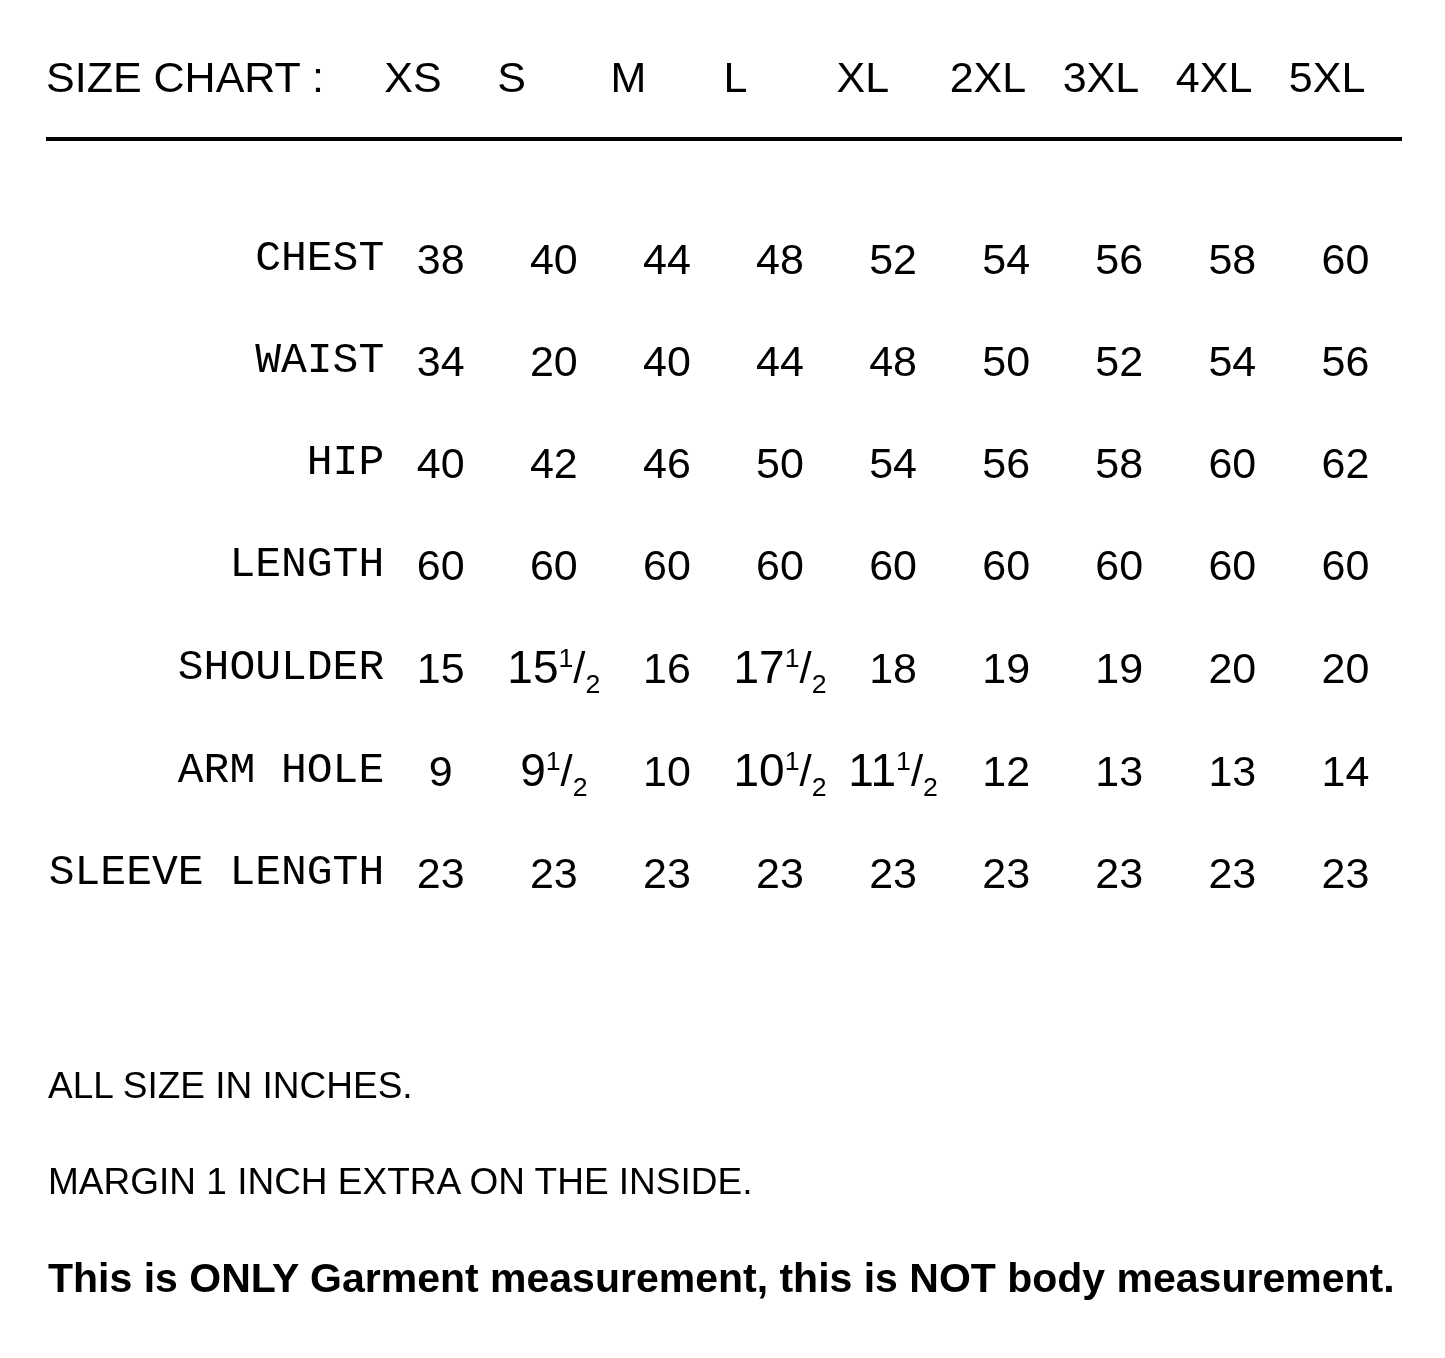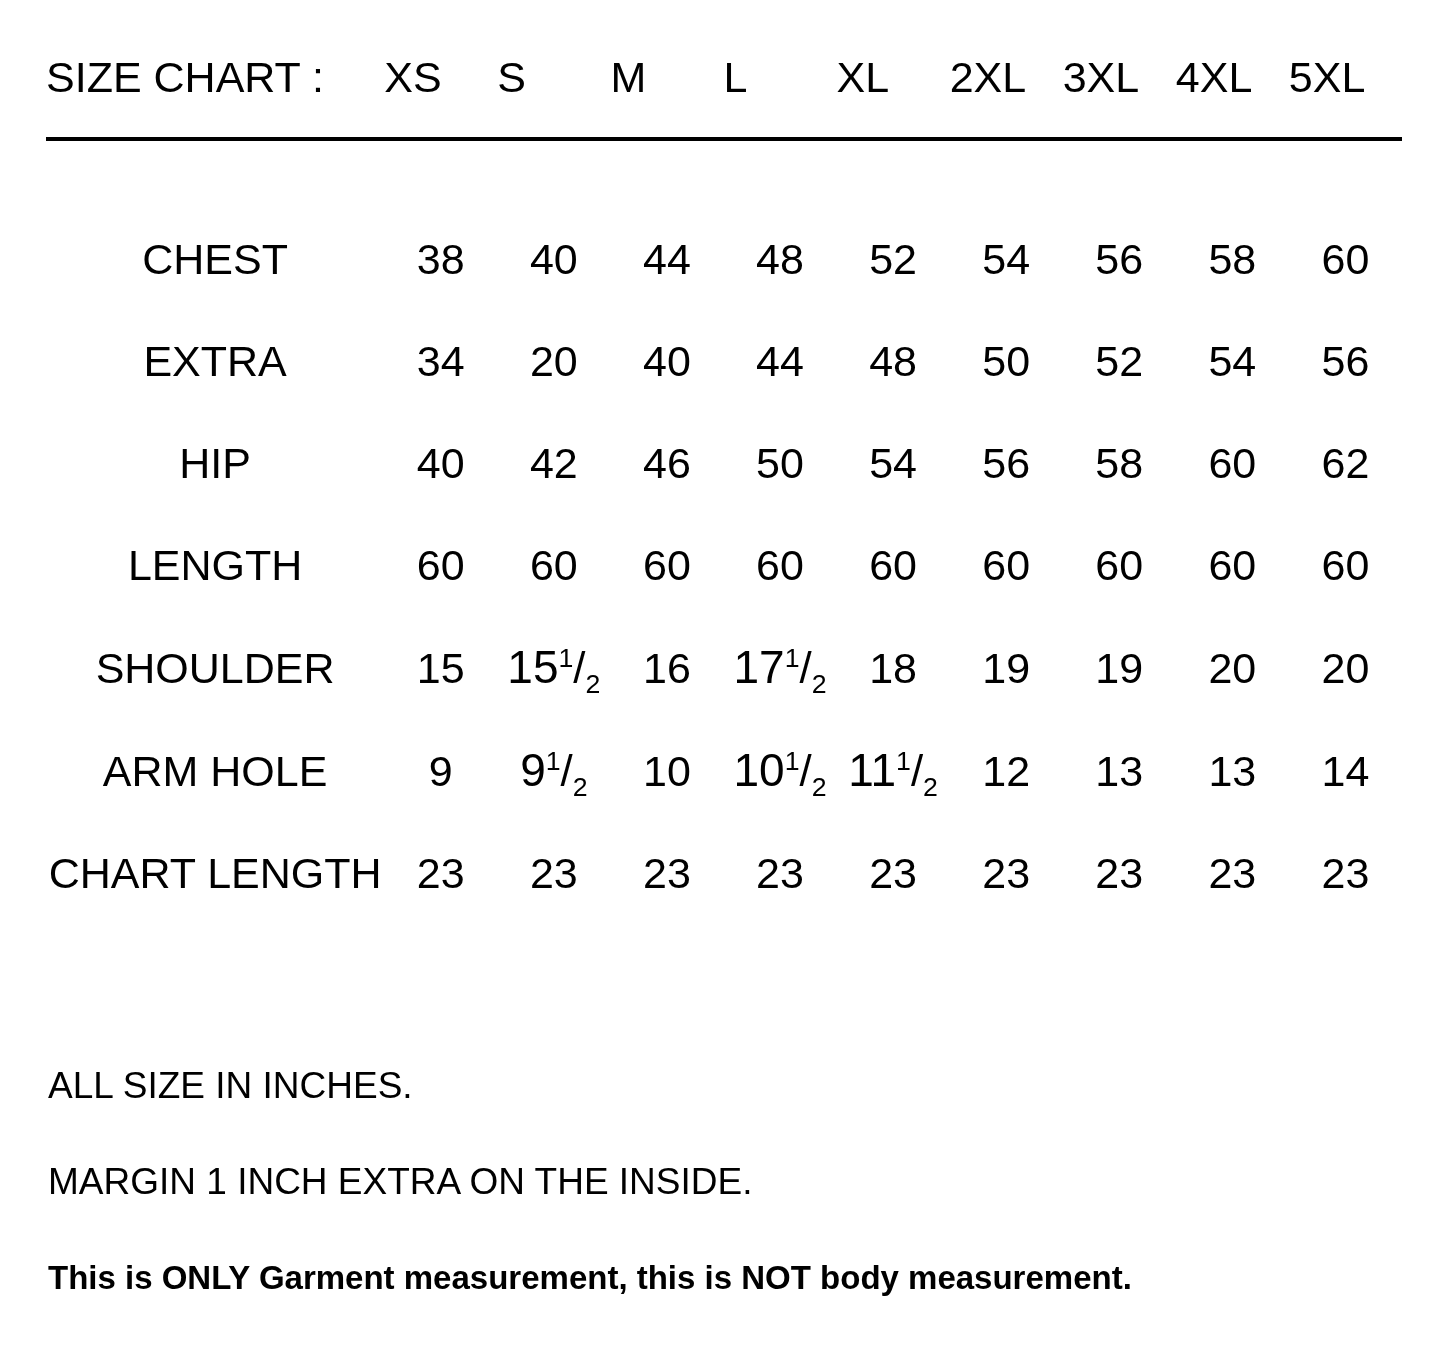--- a/index.html
+++ b/index.html
@@ -75,23 +75,24 @@
     width: 100%;
     height: 0;
   }
 
   tr.gap-row td {
     height: 58px;
     line-height: 58px;
   }
 
   td.metric {
-    text-align: center;
+    text-align: right;
     padding-left: 2px;
     font-size: 43px;
+    font-family: Liberation Mono, monospace;
   }
 
   td.val {
     text-align: center;
     font-size: 43px;
   }
 
   
   .frac {
     display: inline-block;
@@ -121,21 +122,21 @@
     width: 1340px;
   }
   .note-line {
     font-size: 37px;
     line-height: 48px;
     margin-bottom: 48px;
     white-space: nowrap;
   }
   .note-line.bold {
     font-weight: bold;
-    font-size: 33px;
+    font-size: 41px;
   }
 </style>
 </head>
 <body>
 
 <div class="sheet">
 
   <table class="size-chart">
     <colgroup>
       <col class="label-col">
@@ -182,21 +183,21 @@
         <td class="val">44</td>
         <td class="val">48</td>
         <td class="val">52</td>
         <td class="val">54</td>
         <td class="val">56</td>
         <td class="val">58</td>
         <td class="val">60</td>
       </tr>
 
       <tr>
-        <td class="metric">EXTRA</td>
+        <td class="metric">WAIST</td>
         <td class="val">34</td>
         <td class="val">20</td>
         <td class="val">40</td>
         <td class="val">44</td>
         <td class="val">48</td>
         <td class="val">50</td>
         <td class="val">52</td>
         <td class="val">54</td>
         <td class="val">56</td>
       </tr>
@@ -247,21 +248,21 @@
         <td class="val">10</td>
         <td class="val"><span class="frac"><span class="whole">10</span><sup>1</sup><span class="slash">/</span><sub>2</sub></span></td>
         <td class="val"><span class="frac"><span class="whole">11</span><sup>1</sup><span class="slash">/</span><sub>2</sub></span></td>
         <td class="val">12</td>
         <td class="val">13</td>
         <td class="val">13</td>
         <td class="val">14</td>
       </tr>
 
       <tr>
-        <td class="metric">CHART LENGTH</td>
+        <td class="metric">SLEEVE LENGTH</td>
         <td class="val">23</td>
         <td class="val">23</td>
         <td class="val">23</td>
         <td class="val">23</td>
         <td class="val">23</td>
         <td class="val">23</td>
         <td class="val">23</td>
         <td class="val">23</td>
         <td class="val">23</td>
       </tr>

